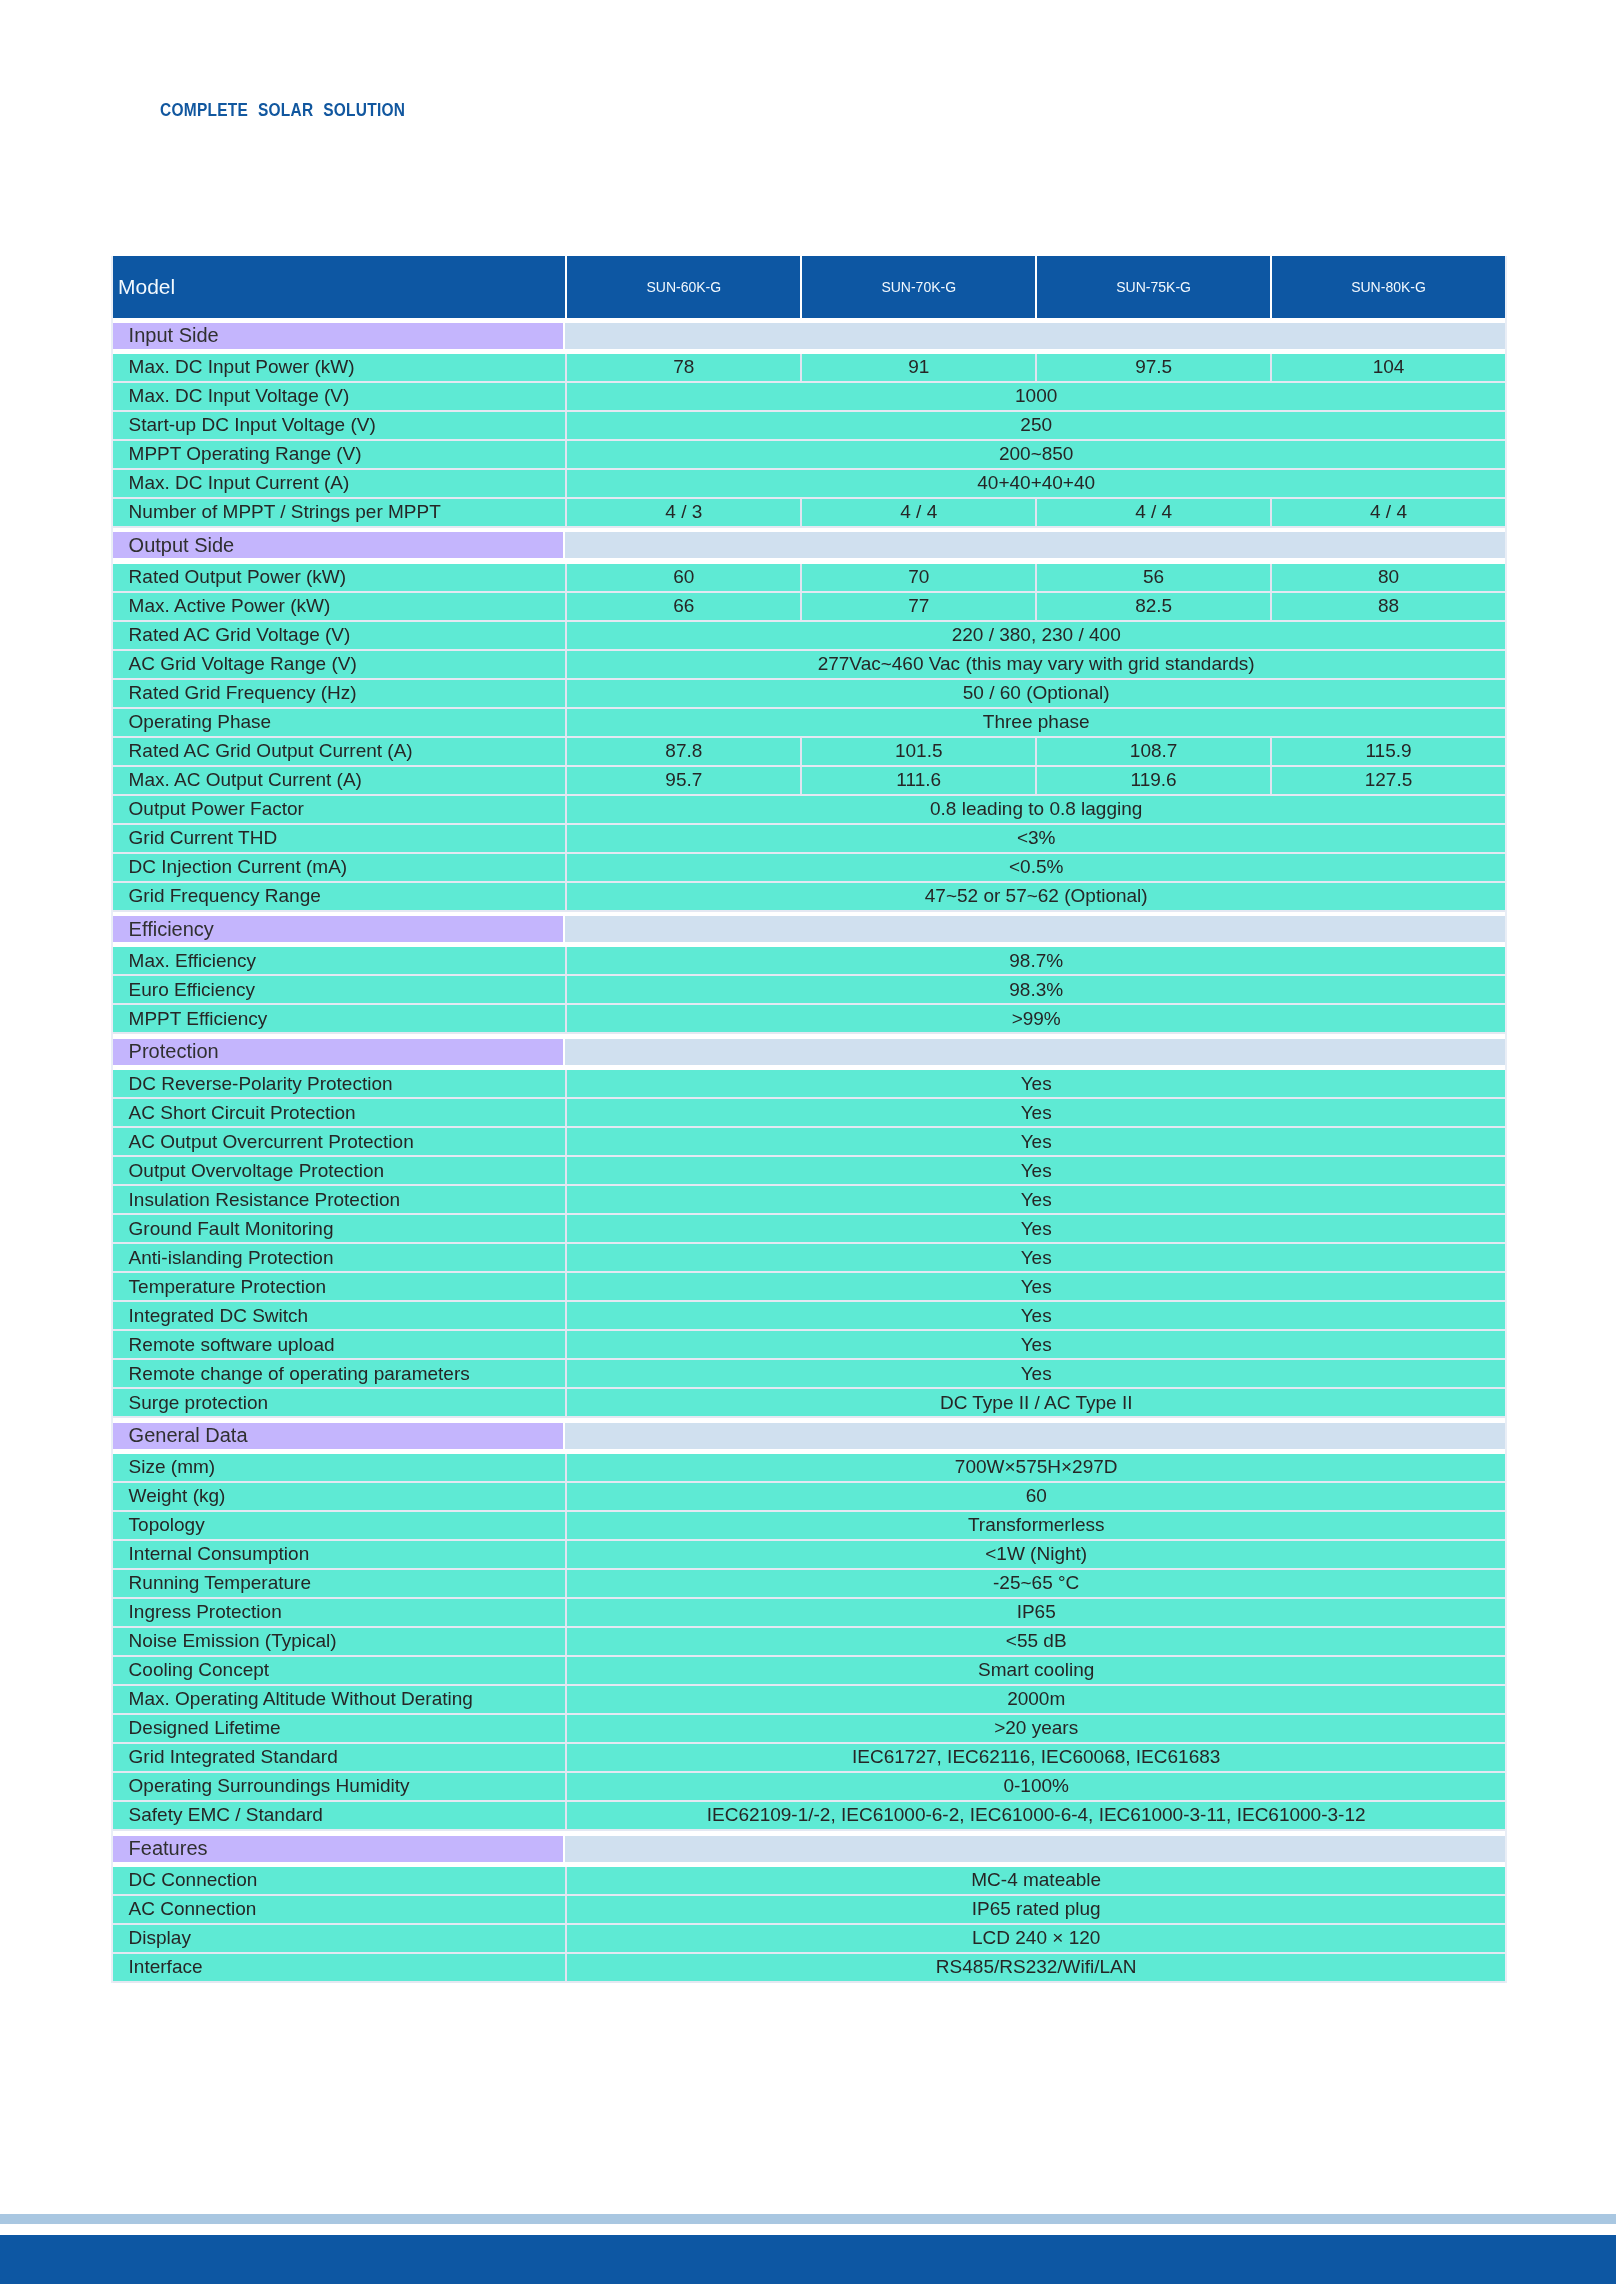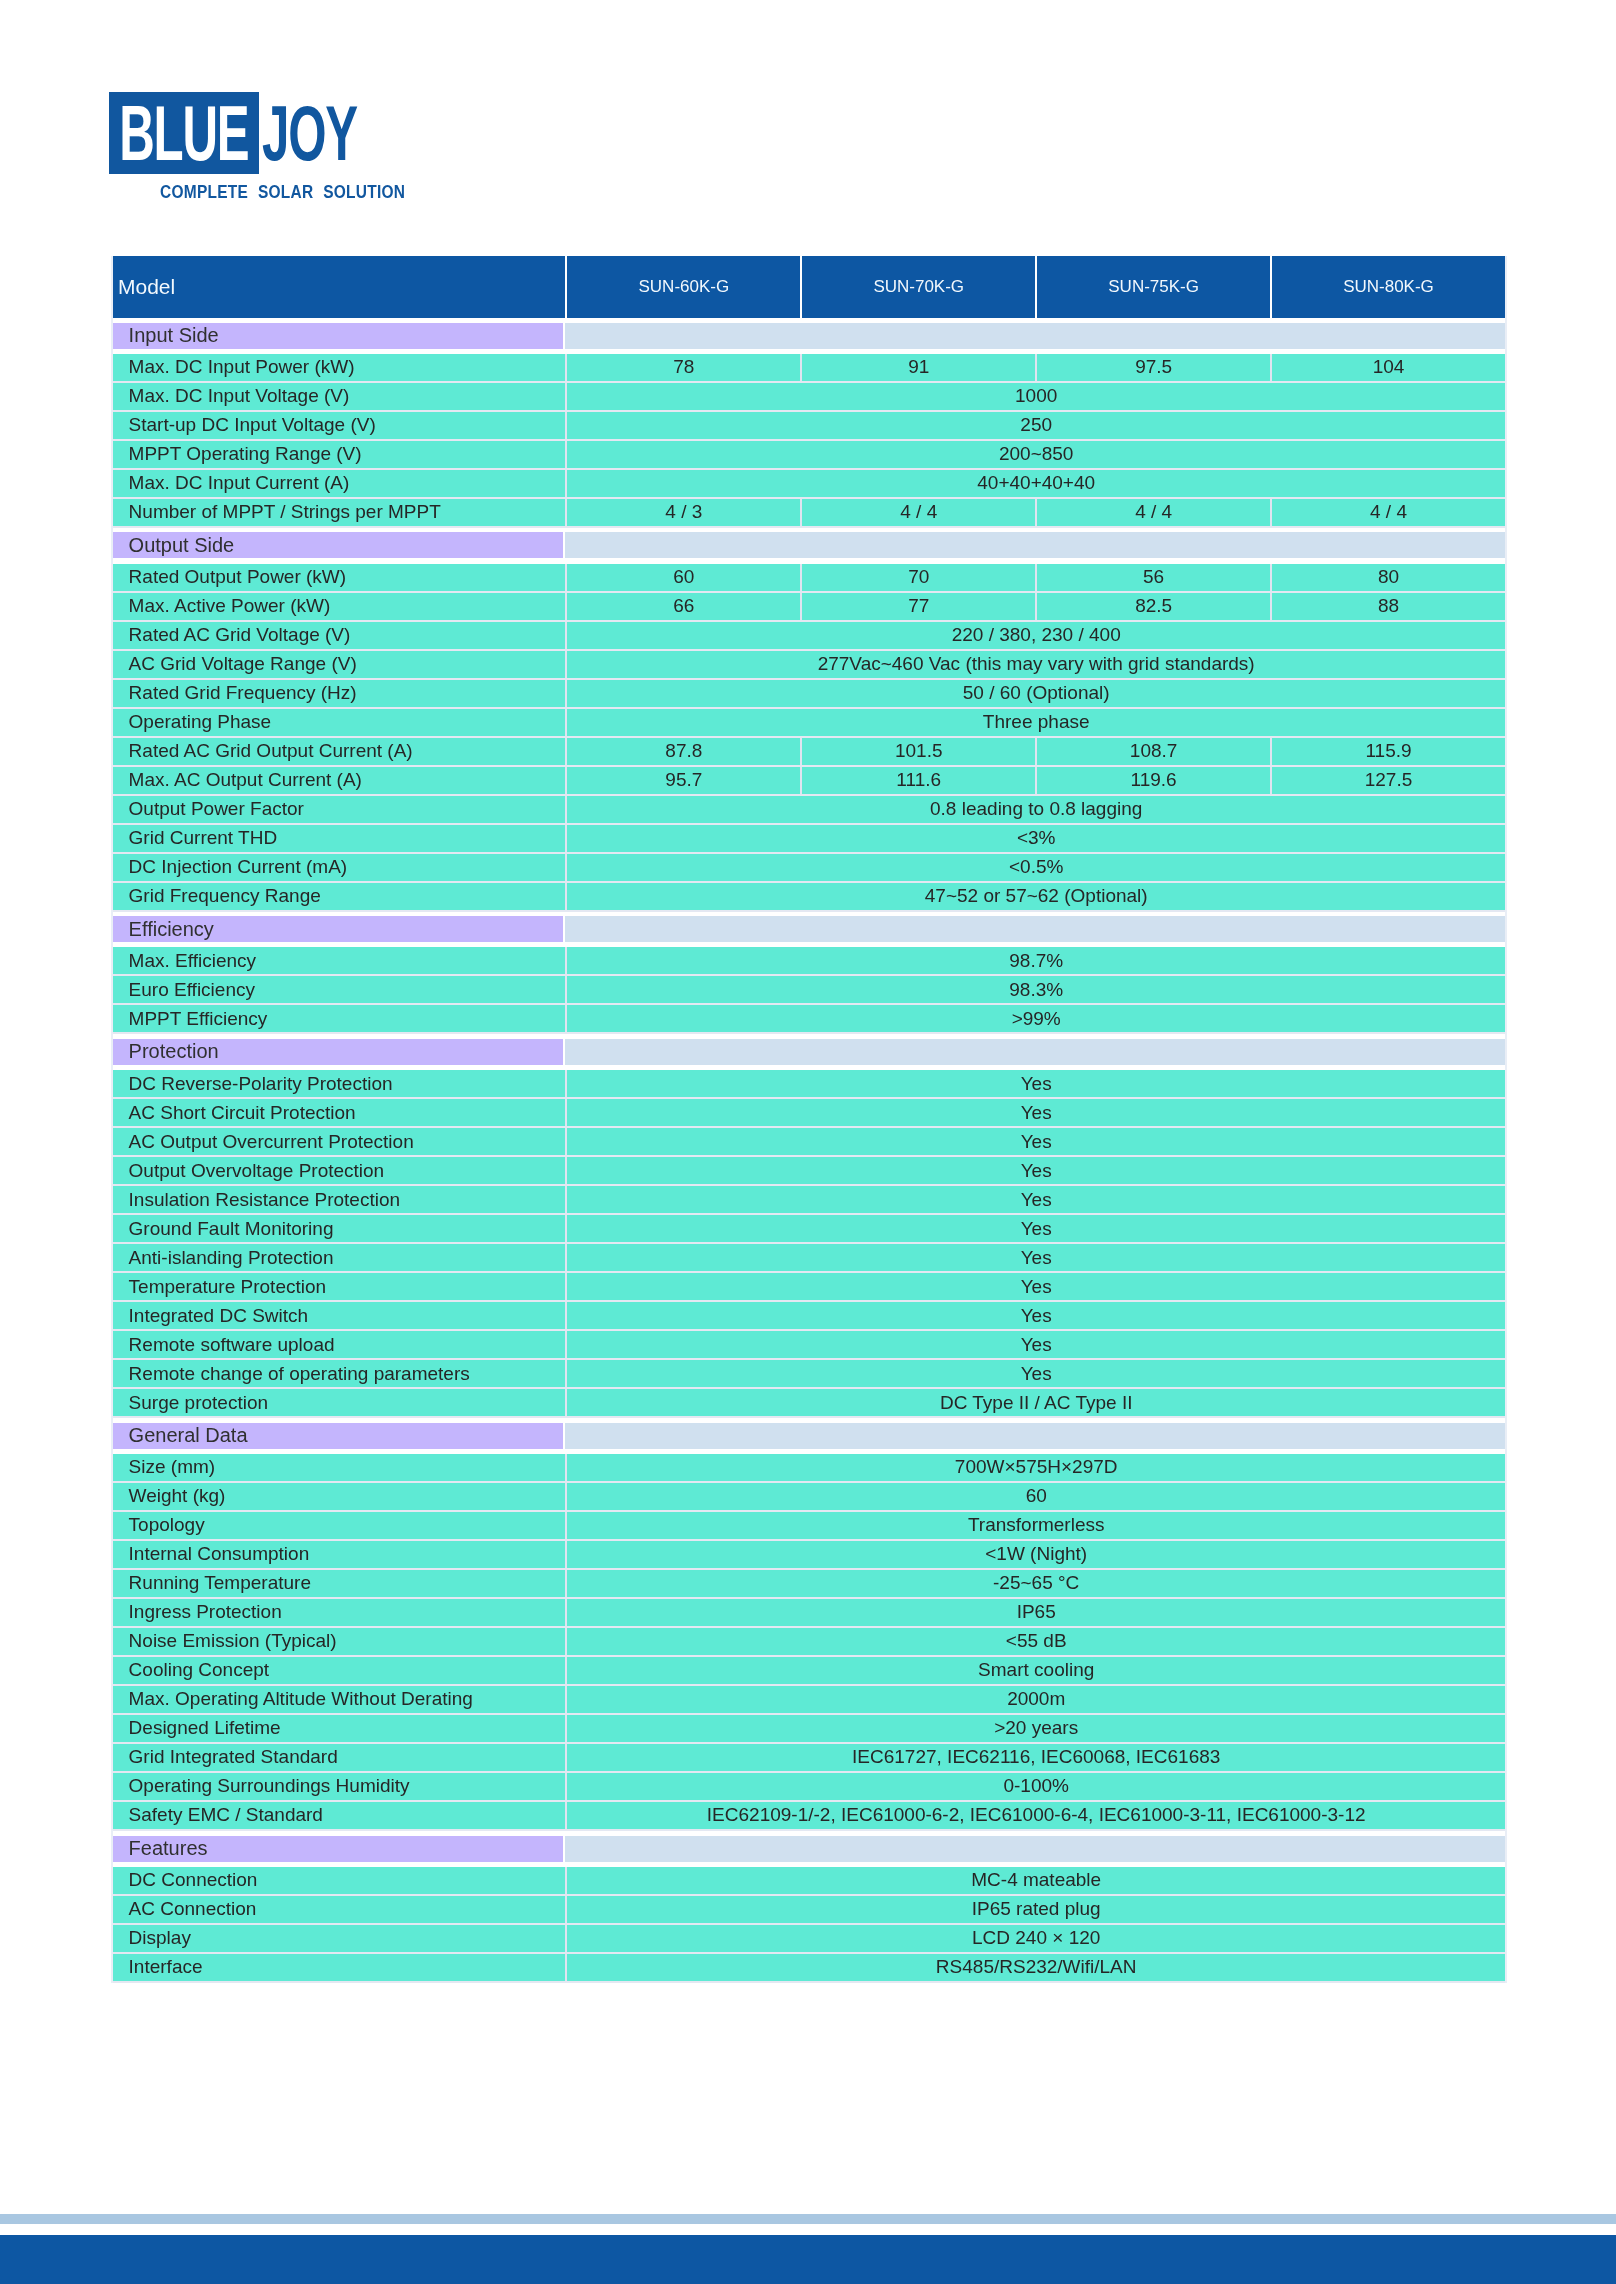--- a/index.html
+++ b/index.html
@@ -38,21 +38,21 @@
     position:absolute; left:111px; top:256px; width:1396px;
     border-left:2px solid #e9eef6; border-right:2px solid #e9eef6;
   }
   .t-header { display:flex; height:62px; background:#0d57a3; }
   .th-model {
     width:32.5%; display:flex; align-items:center;
     padding-left:5px; color:#f2f8fd; font-size:21px;
   }
   .th-col {
     width:16.875%; display:flex; align-items:center; justify-content:center;
-    color:#f2f8fd; font-size:17px; border-left:2.6px solid #ffffff;
+    color:#f2f8fd; font-size:14px; border-left:2.6px solid #ffffff;
   }
   .sec-row { display:flex; height:26px; margin-top:4.6px; margin-bottom:5.2px; }
   .sec-label {
     width:32.5%; background:#c4b5fd; border-right:2.6px solid #ffffff;
     display:flex; align-items:center; padding-left:15.6px;
     font-size:20px; color:#303030;
   }
   .sec-rest { flex:1; background:#d0e0ef; }
   .row { display:flex; min-height:29px; border-bottom:2.6px solid #e4e8f2; background:#5eead4; }
   .row-label {
@@ -69,28 +69,20 @@
   
   .footer-light-bar { position:absolute; left:0; top:2214px; width:1616px; height:9.8px; background:#a9c7e1; }
   .footer-dark-bar  { position:absolute; left:0; top:2235px; width:1616px; height:49px; background:#0d57a3; }
 </style>
 </head>
 <body>
 
 <div class="page">
 
   <div class="logo">
-    <div class="logo-row">
-      <div class="logo-box">
-        <span class="logo-word">BLUE</span>
-      </div>
-      <div class="logo-joy">
-        <span class="logo-word">JOY</span>
-      </div>
-    </div>
     <div class="logo-tagline">COMPLETE SOLAR SOLUTION</div>
   </div>
 
   <div class="spec-table">
       <div class="t-header">
         <div class="th-model">Model</div>
         <div class="th-col">SUN-60K-G</div>
         <div class="th-col">SUN-70K-G</div>
         <div class="th-col">SUN-75K-G</div>
         <div class="th-col">SUN-80K-G</div>

